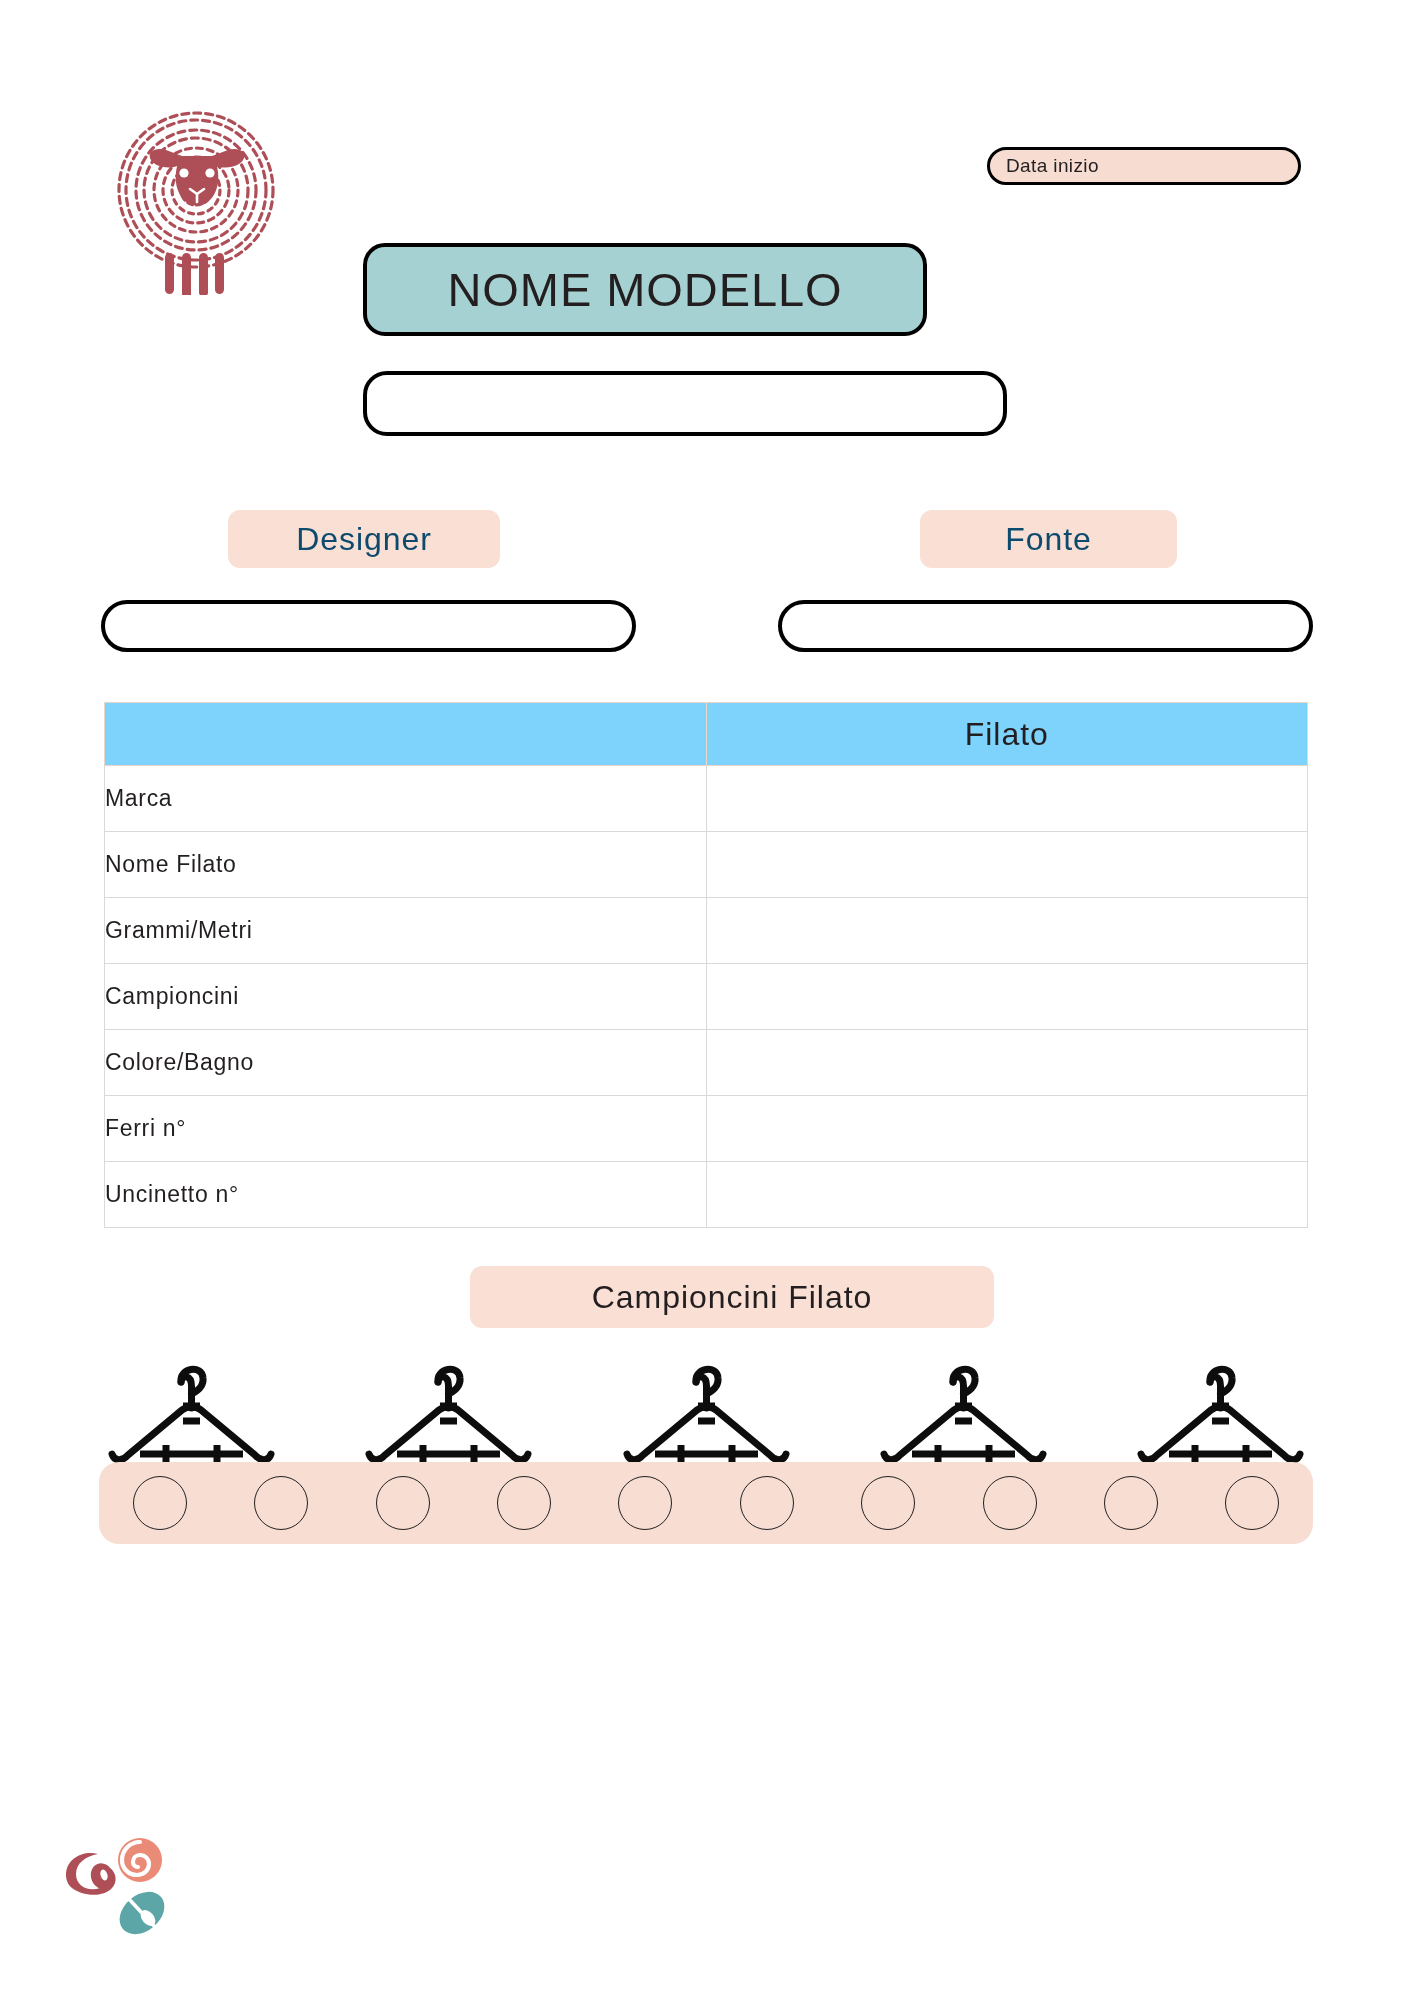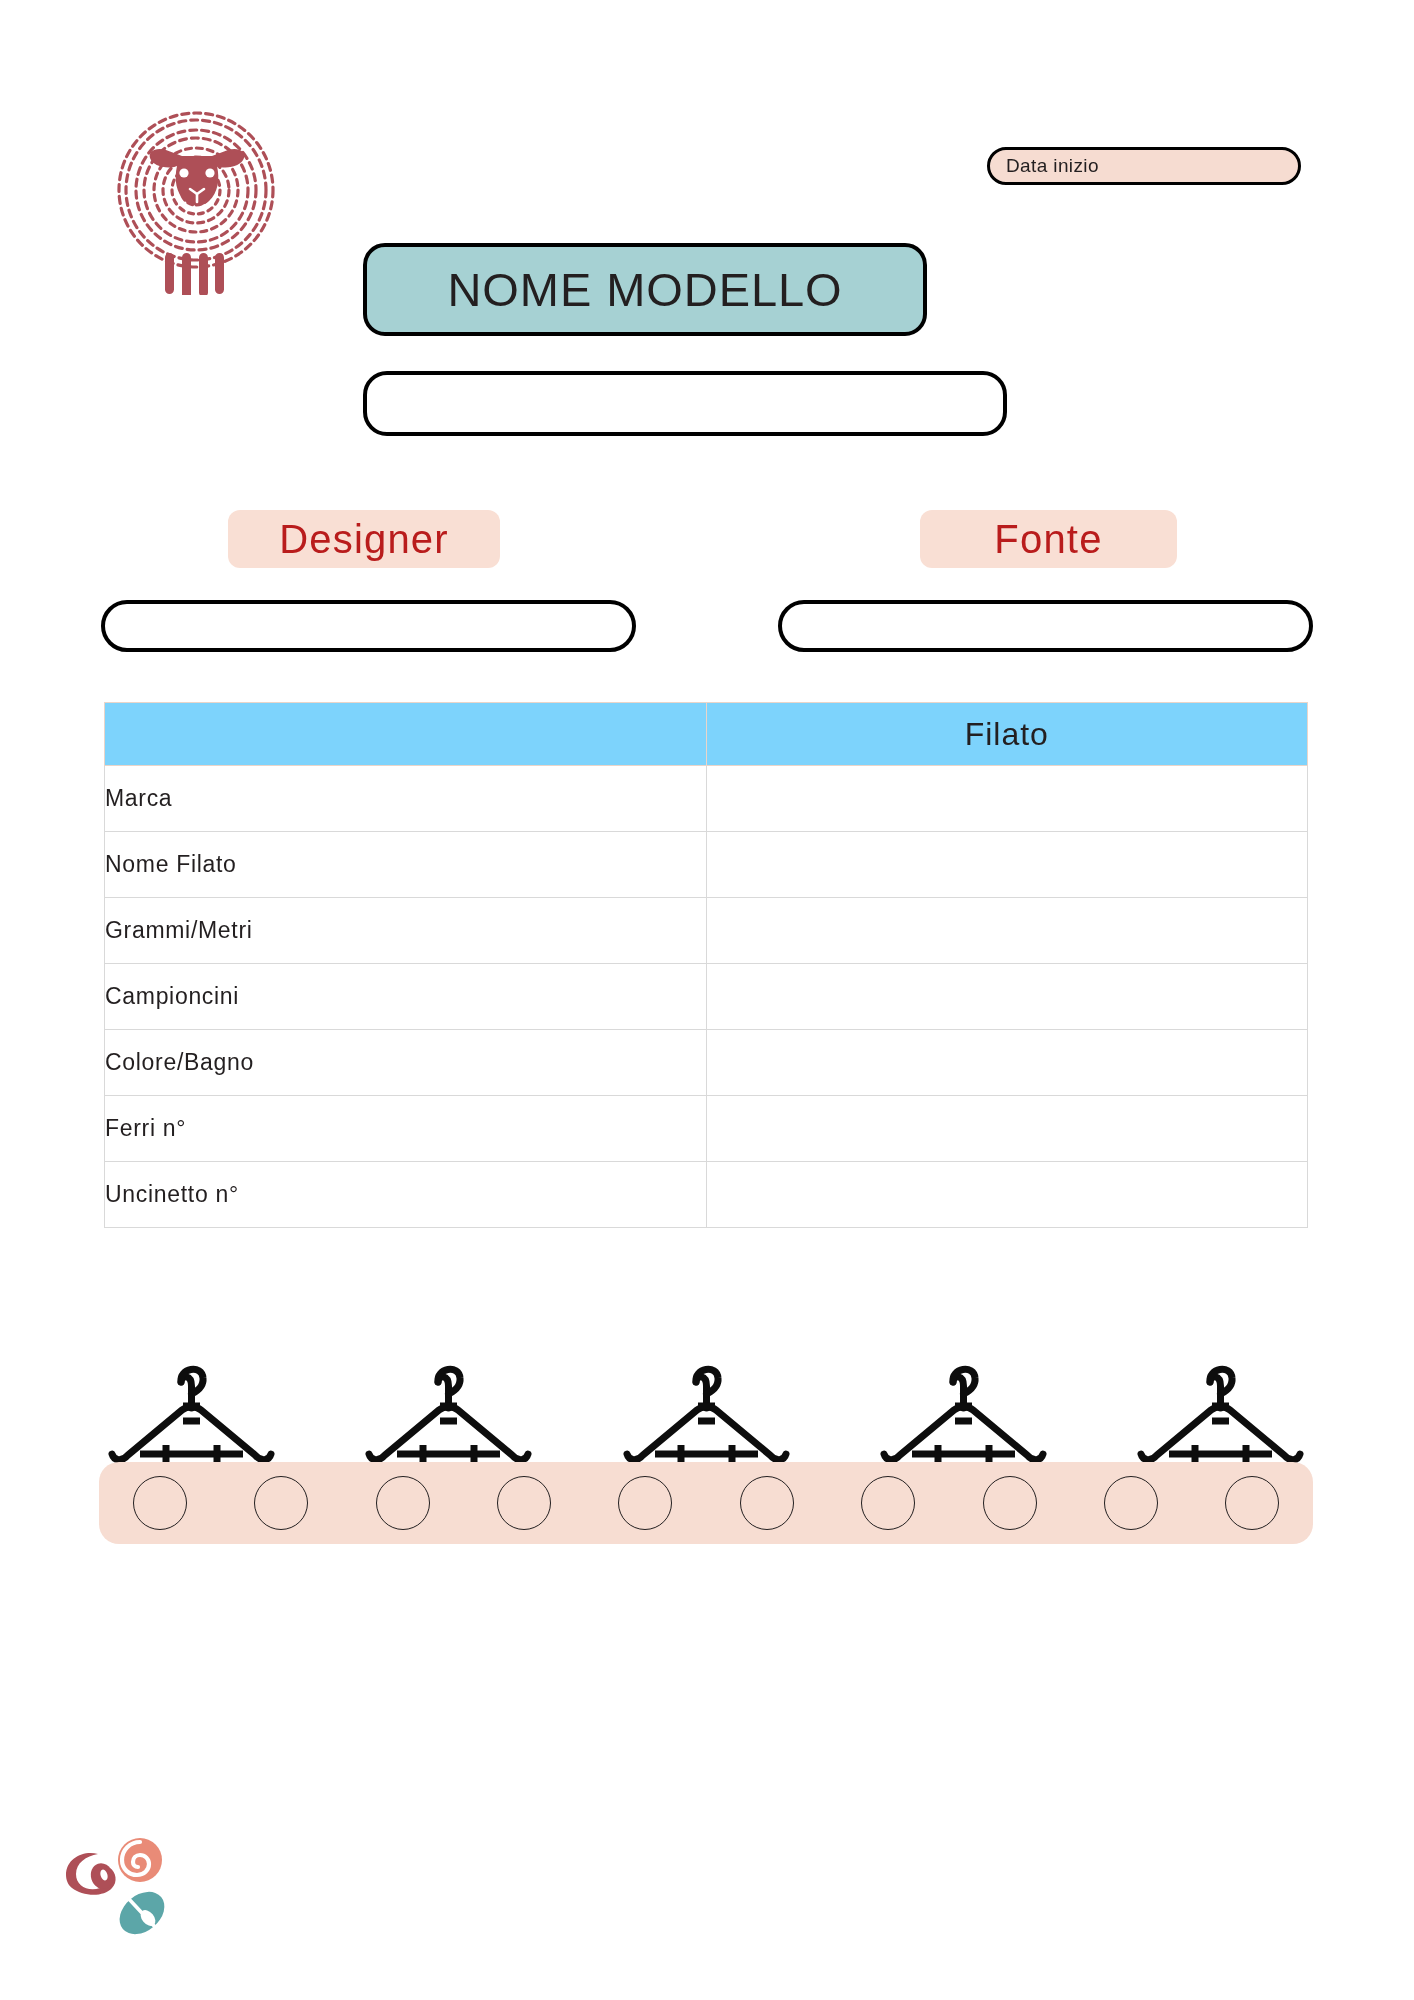--- a/index.html
+++ b/index.html
@@ -87,24 +87,24 @@
   .field-label {
     position: absolute;
     height: 58px;
     background: #f9dfd4;
     border-radius: 12px;
     display: flex;
     align-items: center;
     justify-content: center;
   }
   .field-label span {
-    font-size: 40px;
+    font-size: 32px;
     font-weight: 300;
     letter-spacing: 0.03em;
-    color: #b91c1c;
+    color: #0c4a6e;
   }
   #designer-label { left: 228px; top: 510px; width: 272px; }
   #fonte-label    { left: 920px; top: 510px; width: 257px; }
 
   .field-input {
     position: absolute;
     height: 52px;
     background: #ffffff;
     border: 4px solid #000000;
     border-radius: 26px;
@@ -341,20 +341,23 @@
       </tr>
       <tr>
         <td class="rowlabel">
           <span class="thin">Uncinetto n°</span>
         </td>
         <td class="rowvalue"></td>
       </tr>
     </tbody>
   </table>
 
+  <div class="samples-label">
+    <span class="thin">Campioncini Filato</span>
+  </div>
 
   <div class="hangers-row">
     <div class="hanger">
       <svg viewBox="0 0 175 128" width="175" height="128" aria-hidden="true">
         <g fill="none" stroke="#0d0d0d" stroke-width="7" stroke-linecap="round">
           <path d="M87.5 66 L87.5 44 C87.5 33 78 32 77 40"></path>
           <path d="M77 40 C75 26 98 22 99 36 C100 46 91 50 87.5 52"></path>
           <path d="M8 112 C10 119 18 120 24 113 L78 68 C83 64 92 64 97 68 L151 113 C157 120 165 119 167 112"></path>
         </g>
         <g stroke="#0d0d0d" stroke-width="7" stroke-linecap="butt">

